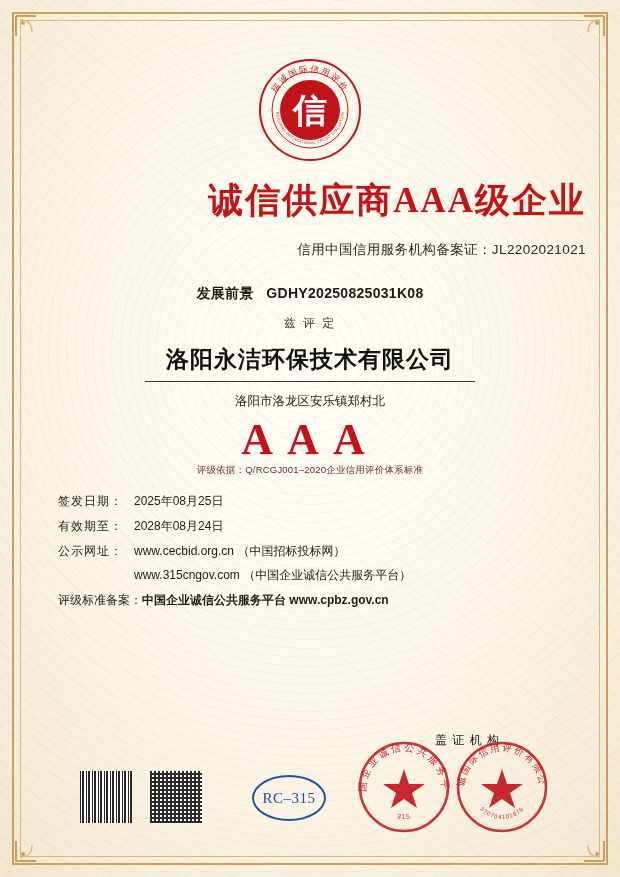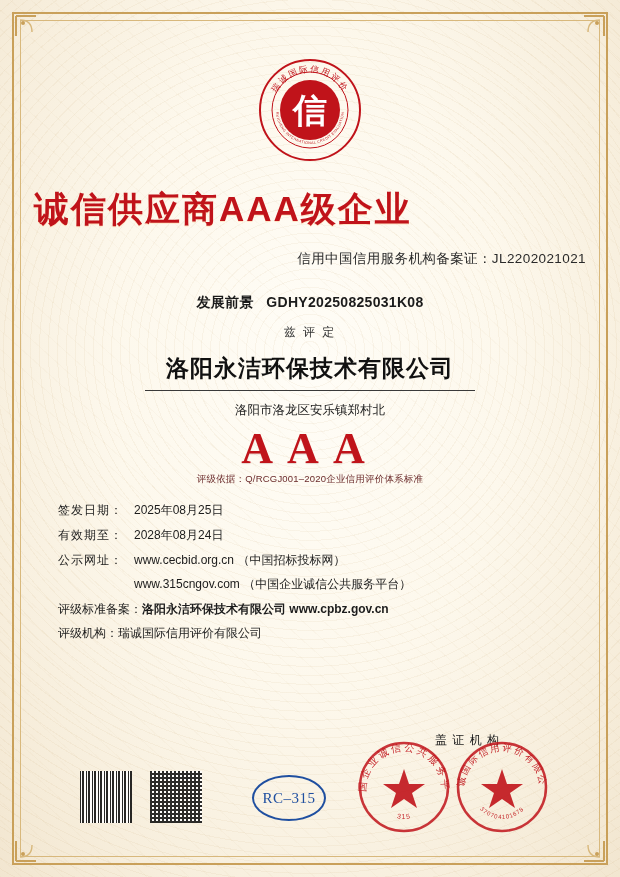--- a/index.html
+++ b/index.html
@@ -69,23 +69,23 @@
   
   .emblem {
     margin: 30px auto 0;
     width: 104px;
     height: 104px;
     position: relative;
   }
 
   
   .title {
-    margin-top: 24px;
-    text-align: left;
-    font-family: Liberation Sans, sans-serif;
+    margin-top: 15px;
+    text-align: right;
+    font-family: Liberation Serif, serif;
     font-weight: bold;
     font-size: 35px;
     letter-spacing: 2px;
     color: #c0131a;
     text-shadow: 0 1px 0 rgba(255,220,180,0.7);
   }
 
   .subtitle {
     margin-top: 17px;
     text-align: right;
@@ -338,24 +338,21 @@
       <div class="row">
         <span class="lbl">有效期至：</span><span class="val">2028年08月24日</span>
       </div>
       <div class="row">
         <span class="lbl">公示网址：</span><span class="val link">www.cecbid.org.cn （中国招标投标网）</span>
       </div>
       <div class="row">
         <span class="indent"></span><span class="val link">www.315cngov.com （中国企业诚信公共服务平台）</span>
       </div>
       <div class="row">
-        <span>评级标准备案：</span><span class="val bold-link">洛阳永洁环保技术有限公司 www.cpbz.gov.cn</span>
-      </div>
-      <div class="row">
-        <span>评级机构：</span><span class="val">瑞诚国际信用评价有限公司</span>
+        <span>评级标准备案：</span><span class="val bold-link">中国企业诚信公共服务平台 www.cpbz.gov.cn</span>
       </div>
     </div>
 
     <div class="bottom">
       <div class="barcode"></div>
       <div class="qr q2"></div>
 
       <div class="rc315">
         <div class="oval"></div>
         <div class="txt">RC–315</div>

